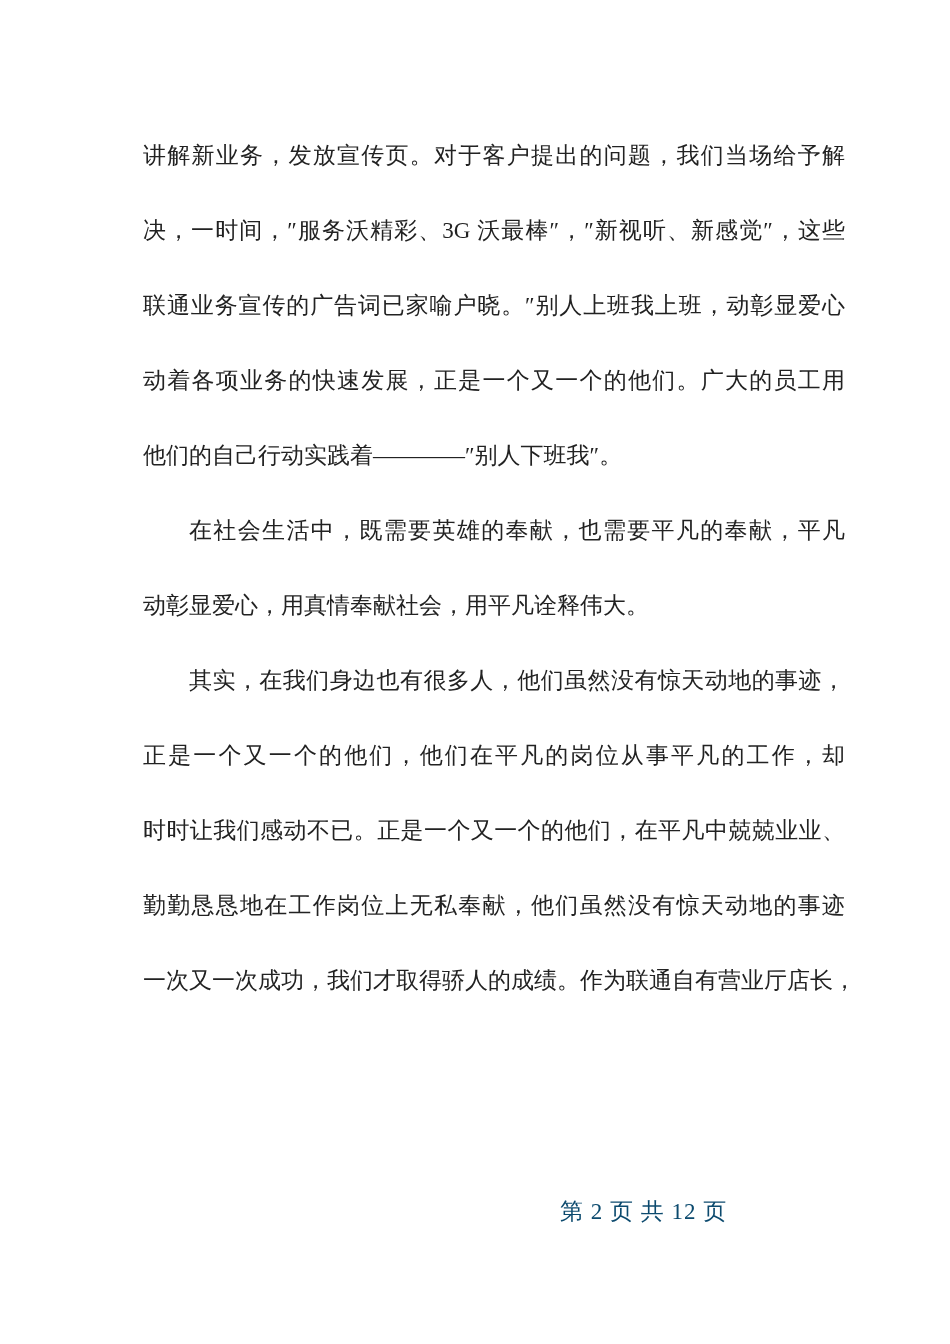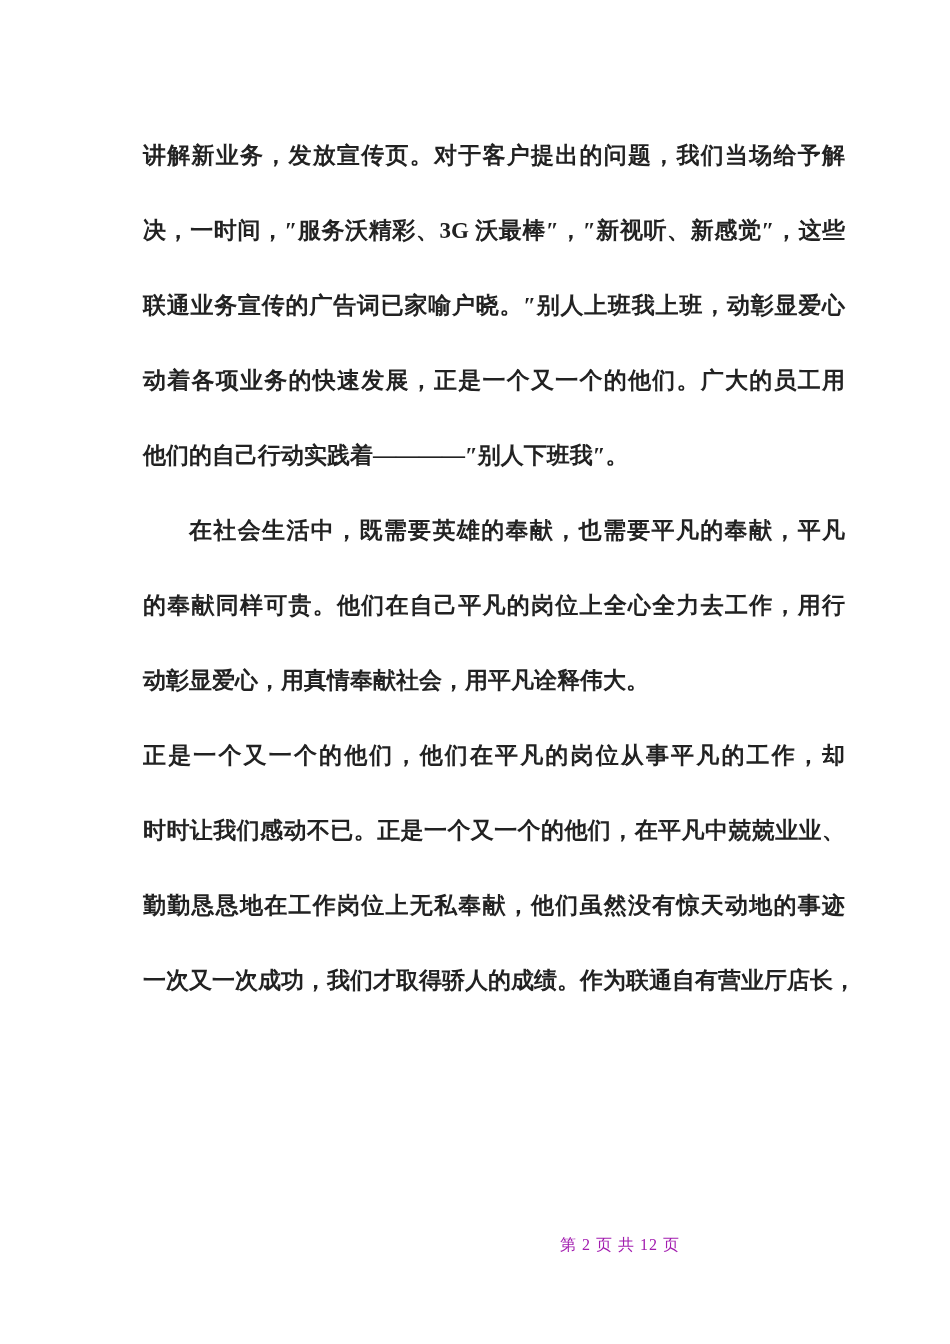--- a/index.html
+++ b/index.html
@@ -22,52 +22,51 @@
     top: 118px;
   }
   .line {
     width: 702px;
     margin: 0;
     font-size: 23px;
     line-height: 75px;
     white-space: nowrap;
     text-align: justify;
     text-align-last: justify;
-    font-weight: bold;
   }
   .line.end {
     text-align-last: left;
   }
   .line.indent {
     text-indent: 46px;
   }
   .page-footer {
     position: absolute;
     left: 560px;
-    top: 1232px;
-    font-size: 16px;
+    top: 1199px;
+    font-size: 23px;
     line-height: 26px;
     letter-spacing: 1px;
-    color: #a21caf;
+    color: #0c4a6e;
   }
 </style>
 </head>
 <body>
 
 <div class="page">
 
   <main class="text-block">
     <p class="line">讲解新业务，发放宣传页。对于客户提出的问题，我们当场给予解</p>
     <p class="line">决，一时间，″服务沃精彩、3G 沃最棒″，″新视听、新感觉″，这些</p>
     <p class="line">联通业务宣传的广告词已家喻户晓。″别人上班我上班，动彰显爱心</p>
     <p class="line">动着各项业务的快速发展，正是一个又一个的他们。广大的员工用</p>
     <p class="line end">他们的自己行动实践着————″别人下班我″。</p>
     <p class="line indent">在社会生活中，既需要英雄的奉献，也需要平凡的奉献，平凡</p>
-    <p class="line">的奉献同样可贵。他们在自己平凡的岗位上全心全力去工作，用行</p>
     <p class="line end">动彰显爱心，用真情奉献社会，用平凡诠释伟大。</p>
+    <p class="line indent">其实，在我们身边也有很多人，他们虽然没有惊天动地的事迹，</p>
     <p class="line">正是一个又一个的他们，他们在平凡的岗位从事平凡的工作，却</p>
     <p class="line">时时让我们感动不已。正是一个又一个的他们，在平凡中兢兢业业、</p>
     <p class="line">勤勤恳恳地在工作岗位上无私奉献，他们虽然没有惊天动地的事迹</p>
     <p class="line">一次又一次成功，我们才取得骄人的成绩。作为联通自有营业厅店长，</p>
   </main>
 
   <footer class="page-footer">
     <span>第 2 页 共 12 页</span>
   </footer>
 

